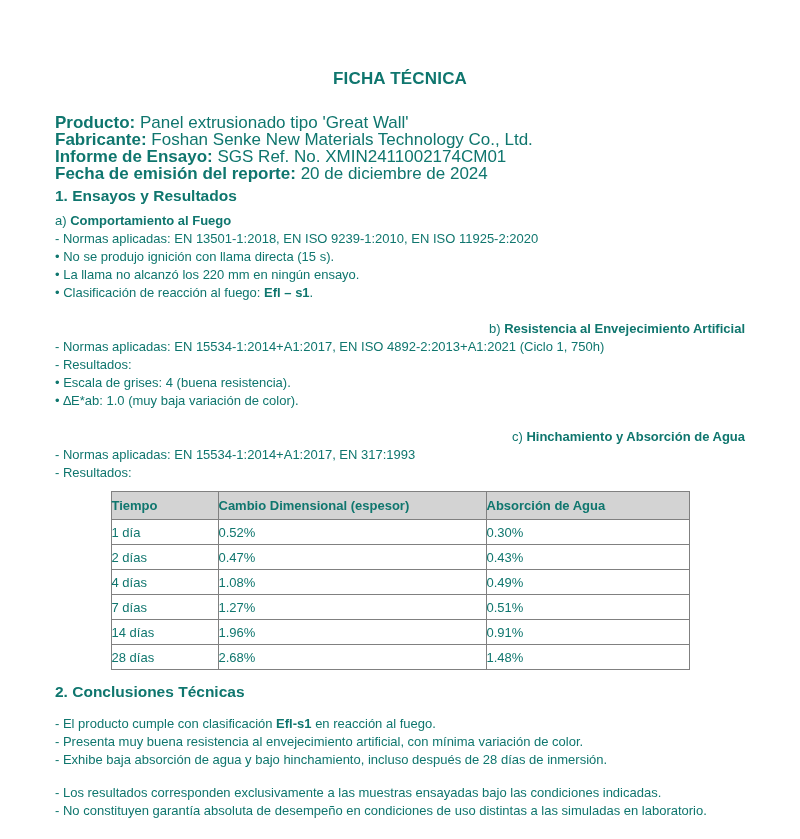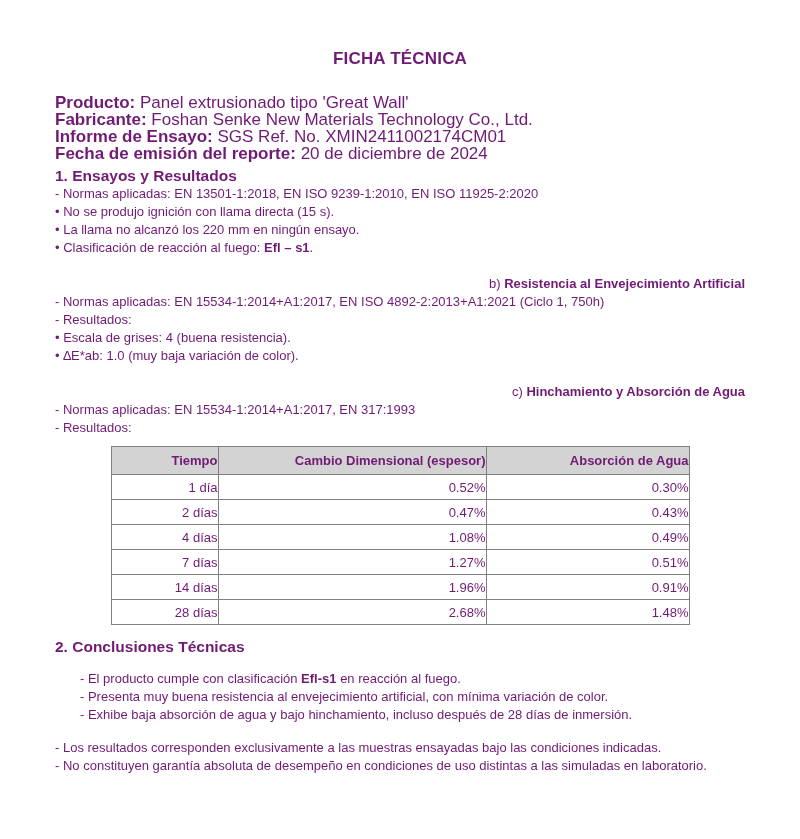--- a/index.html
+++ b/index.html
@@ -1,22 +1,22 @@
 <!DOCTYPE html>
 <html><head>
 <meta charset="utf-8">
 <style>
   html, body { margin: 0; padding: 0; background: #ffffff; }
   .page {
     width: 800px;
     height: 839px;
     box-sizing: border-box;
-    padding: 44px 55px 20px 55px;
+    padding: 64px 55px 20px 55px;
     background: #ffffff;
-    color: #701a75;
+    color: #0f766e;
     font-family: "Liberation Sans", sans-serif;
     overflow: hidden;
   }
   .title {
     font-size: 17px;
     font-weight: bold;
     text-align: center;
     margin: 5px 0 0 0;
     line-height: 20px;
     letter-spacing: 0.2px;
@@ -35,55 +35,56 @@
   .gap-top { margin-top: 18px; text-align: right; }
   .results-table {
     border-collapse: collapse;
     margin: 9px auto 0 auto;
     width: 578px;
     font-size: 13px;
     table-layout: fixed;
   }
   .results-table th, .results-table td {
     border: 1px solid #808080;
-    text-align: right;
+    text-align: left;
     vertical-align: middle;
     padding: 0;
   }
   .results-table th {
     background: #d3d3d3;
     height: 27px;
     font-weight: bold;
   }
   .results-table td { height: 24px; }
   .col-tiempo { width: 107px; }
   .col-cambio { width: 268px; }
   .col-absorcion { width: 203px; }
   .after-table { margin-top: 12px; }
-  .bullets-2 { margin-top: 14px; margin-left: 25px; }
+  .bullets-2 { margin-top: 14px; }
   .heading-3 { margin-top: 5px; }
   .bullets-3 { margin-top: 15px; }
 </style>
 </head>
 <body>
 
 <div class="page">
 
   <h1 class="title">FICHA TÉCNICA</h1>
 
   <div class="info-block">
     <p class="info-line"><span class="b">Producto:</span><span> Panel extrusionado tipo 'Great Wall'</span></p>
     <p class="info-line"><span class="b">Fabricante:</span><span> Foshan Senke New Materials Technology Co., Ltd.</span></p>
     <p class="info-line"><span class="b">Informe de Ensayo:</span><span> SGS Ref. No. XMIN2411002174CM01</span></p>
     <p class="info-line"><span class="b">Fecha de emisión del reporte:</span><span> 20 de diciembre de 2024</span></p>
   </div>
 
   <h2 class="section-heading">1. Ensayos y Resultados</h2>
 
   <div>
+    <p class="sub-heading"><span>a) </span><span class="b">Comportamiento al Fuego</span></p>
     <p class="line">- Normas aplicadas: EN 13501-1:2018, EN ISO 9239-1:2010, EN ISO 11925-2:2020</p>
     <p class="line">• No se produjo ignición con llama directa (15 s).</p>
     <p class="line">• La llama no alcanzó los 220 mm en ningún ensayo.</p>
     <p class="line"><span>• Clasificación de reacción al fuego: </span><span class="b">Efl – s1</span><span>.</span></p>
   </div>
 
   <div>
     <p class="sub-heading gap-top"><span>b) </span><span class="b">Resistencia al Envejecimiento Artificial</span></p>
     <p class="line">- Normas aplicadas: EN 15534-1:2014+A1:2017, EN ISO 4892-2:2013+A1:2021 (Ciclo 1, 750h)</p>
     <p class="line">- Resultados:</p>

